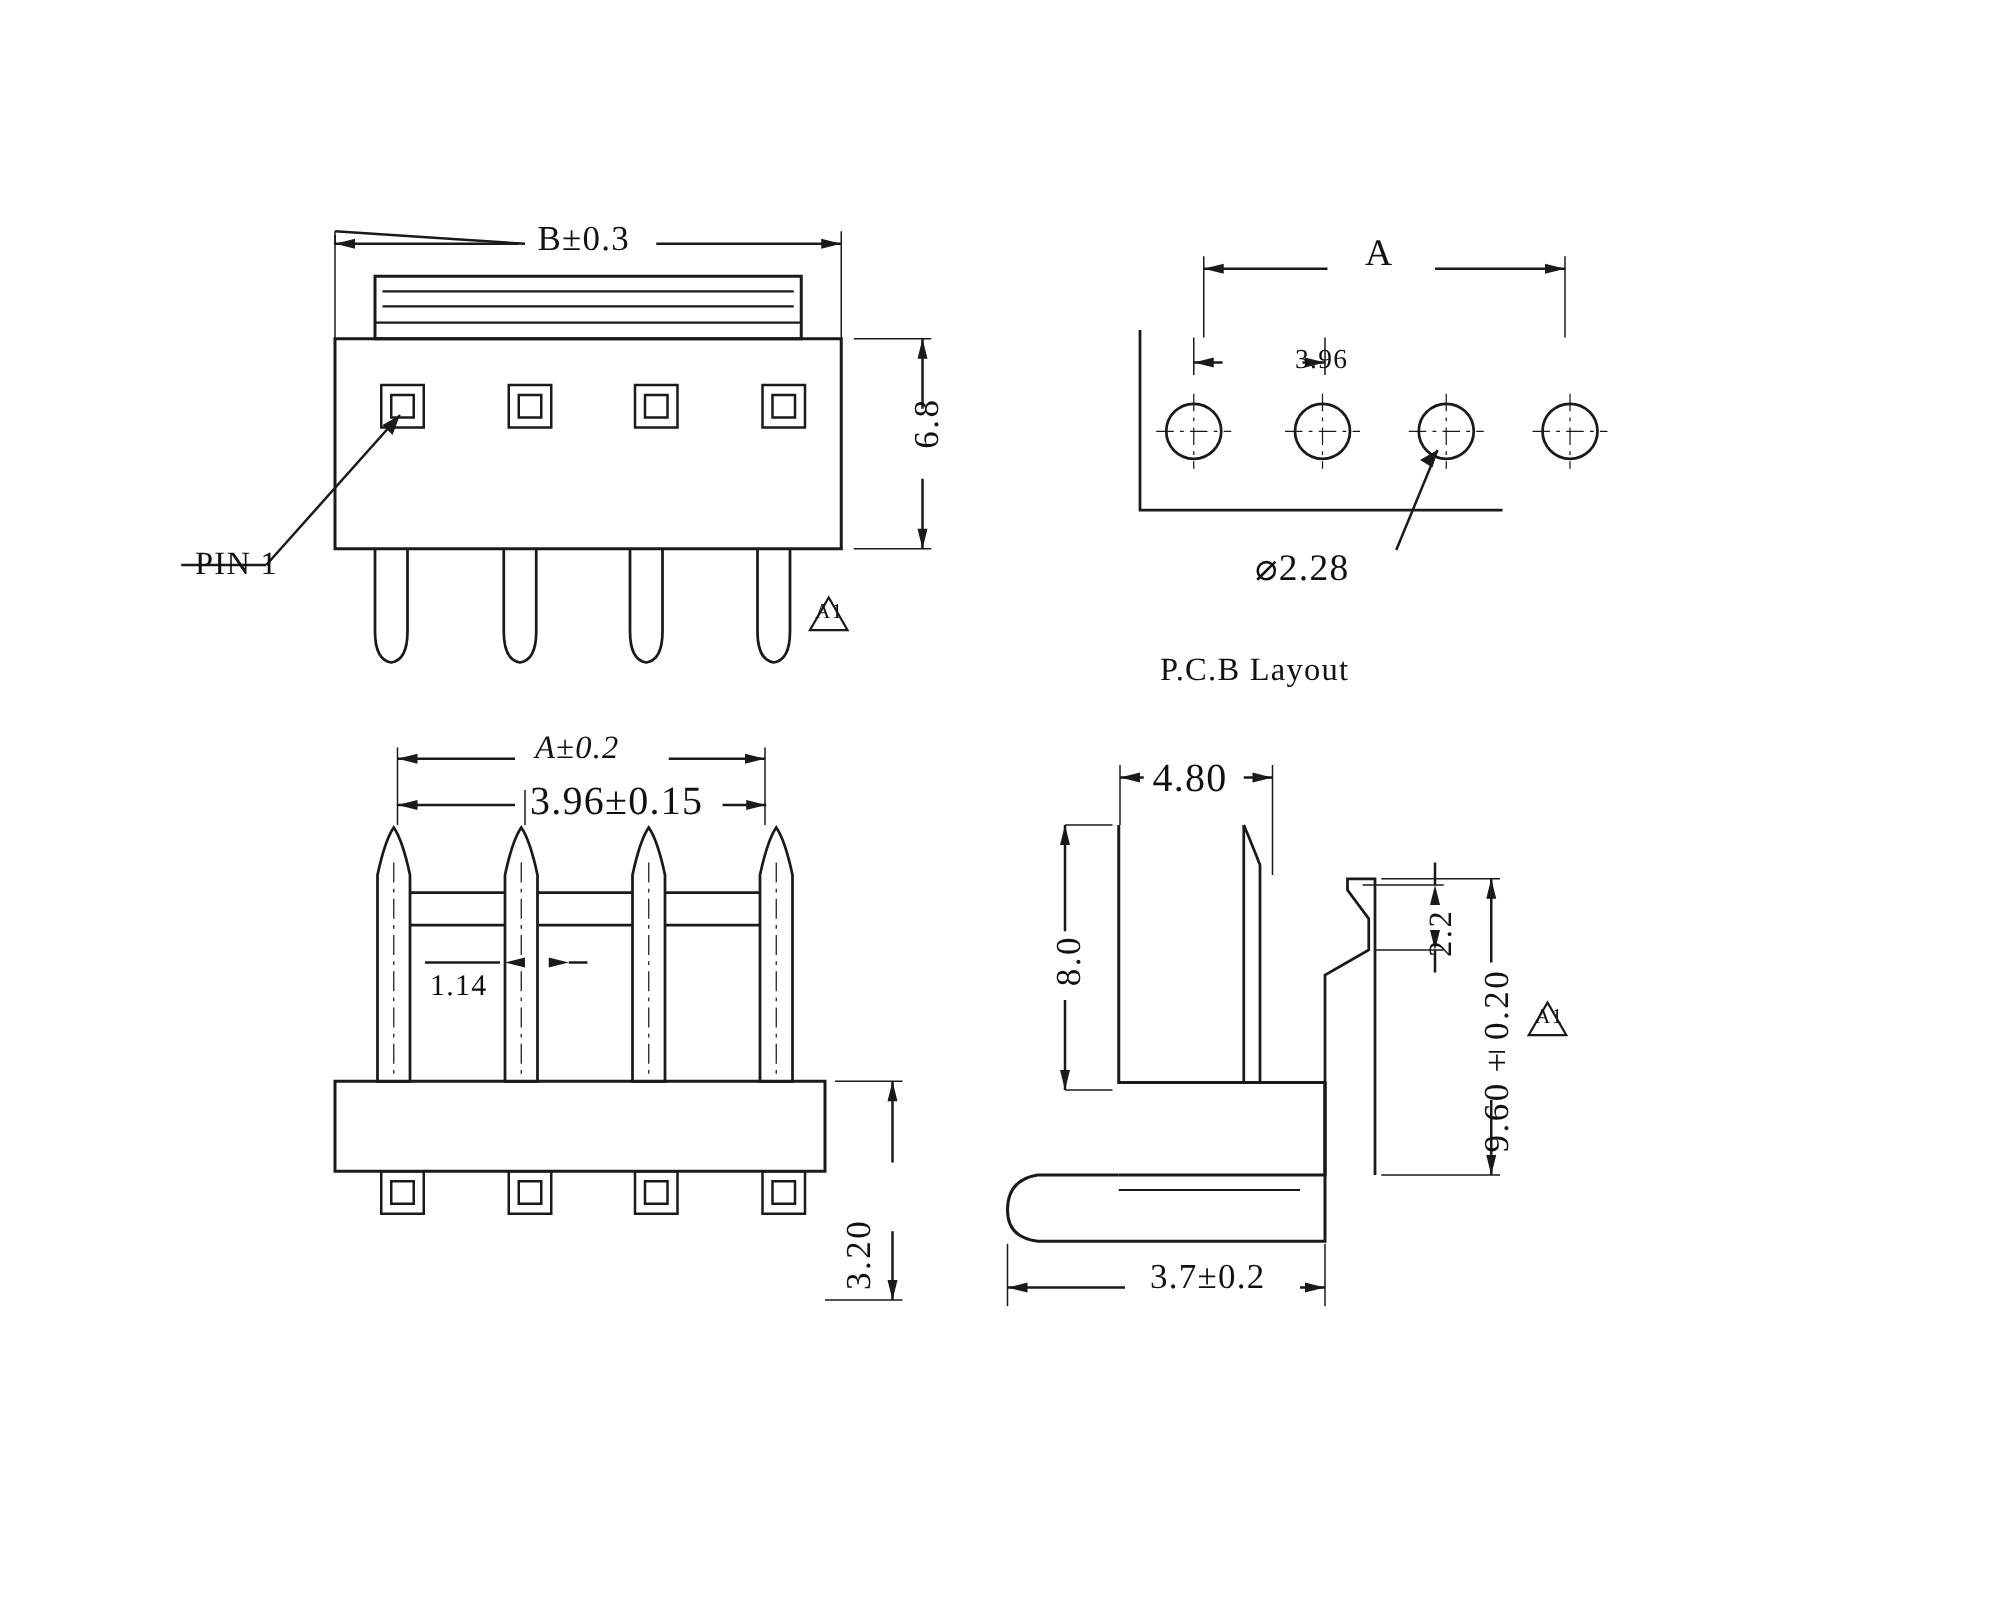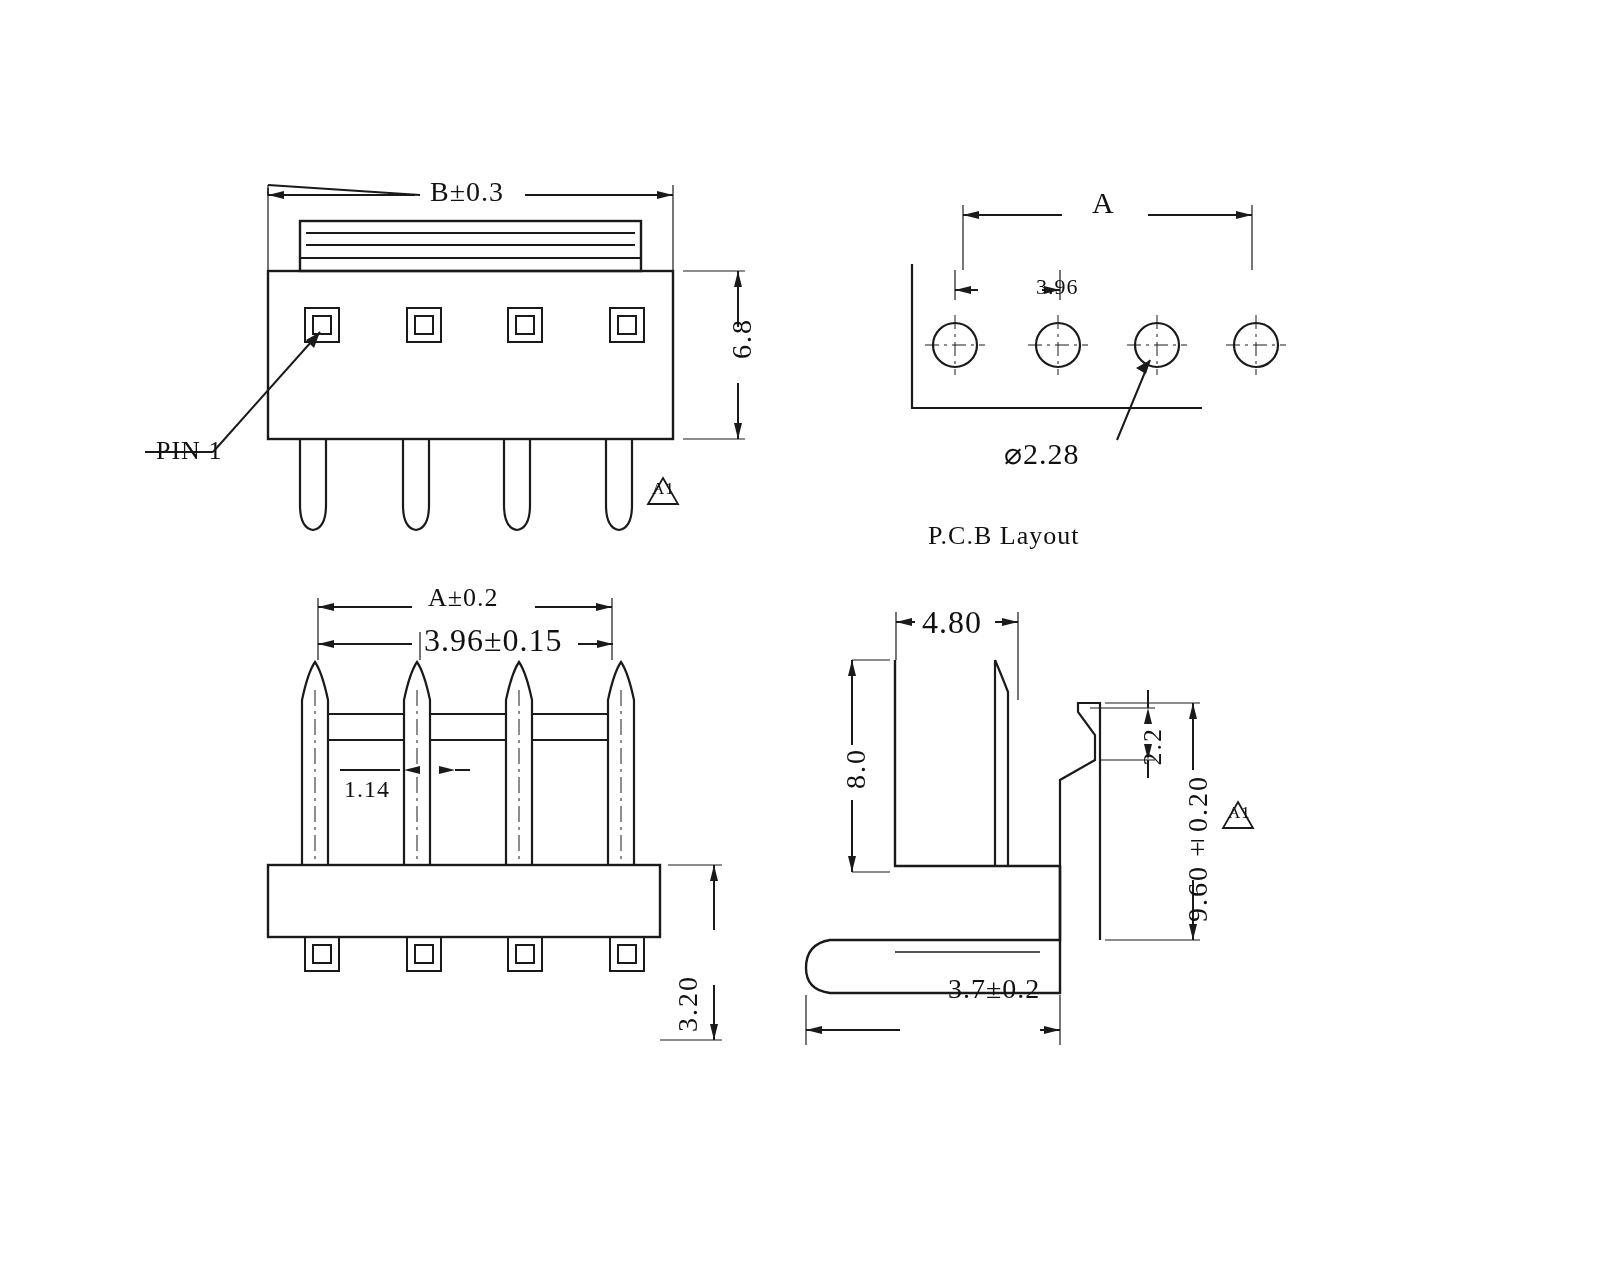--- a/index.html
+++ b/index.html
@@ -250,25 +250,25 @@
 <div class="lbl" style="left:430px;top:176px;font-size:28px;">B±0.3</div>
 <div class="lbl v" style="left:726px;top:318px;font-size:28px;">6.8</div>
 <div class="lbl" style="left:156px;top:436px;font-size:26px;">PIN 1</div>
 <div class="lbl" style="left:652px;top:479px;font-size:17px;">A1</div>
 
 <div class="lbl" style="left:1092px;top:186px;font-size:30px;">A</div>
 <div class="lbl" style="left:1036px;top:274px;font-size:22px;">3.96</div>
 <div class="lbl" style="left:1004px;top:436px;font-size:30px;">⌀2.28</div>
 <div class="lbl" style="left:928px;top:485px;font-size:26px;margin-top:36px;">P.C.B Layout</div>
 
-<div class="lbl" style="left:428px;top:583px;font-size:26px;">A±0.2</div>
+<div class="lbl" style="left:428px;top:583px;font-size:26px;font-style:italic;">A±0.2</div>
 <div class="lbl" style="left:424px;top:622px;font-size:32px;">3.96±0.15</div>
 <div class="lbl" style="left:344px;top:776px;font-size:24px;">1.14</div>
 <div class="lbl v" style="left:672px;top:975px;font-size:28px;">3.20</div>
 
 <div class="lbl" style="left:922px;top:604px;font-size:32px;">4.80</div>
 <div class="lbl v" style="left:840px;top:748px;font-size:28px;">8.0</div>
 <div class="lbl v" style="left:1138px;top:727px;font-size:26px;">2.2</div>
 <div class="lbl v" style="left:1182px;top:775px;font-size:28px;">9.60±0.20</div>
 <div class="lbl" style="left:1228px;top:803px;font-size:17px;">A1</div>
-<div class="lbl" style="left:920px;top:973px;font-size:28px;margin-left:28px;">3.7±0.2</div>
+<div class="lbl" style="left:920px;top:1006px;font-size:28px;">3.7±0.2</div>
 
 </div>
 
 </body></html>

